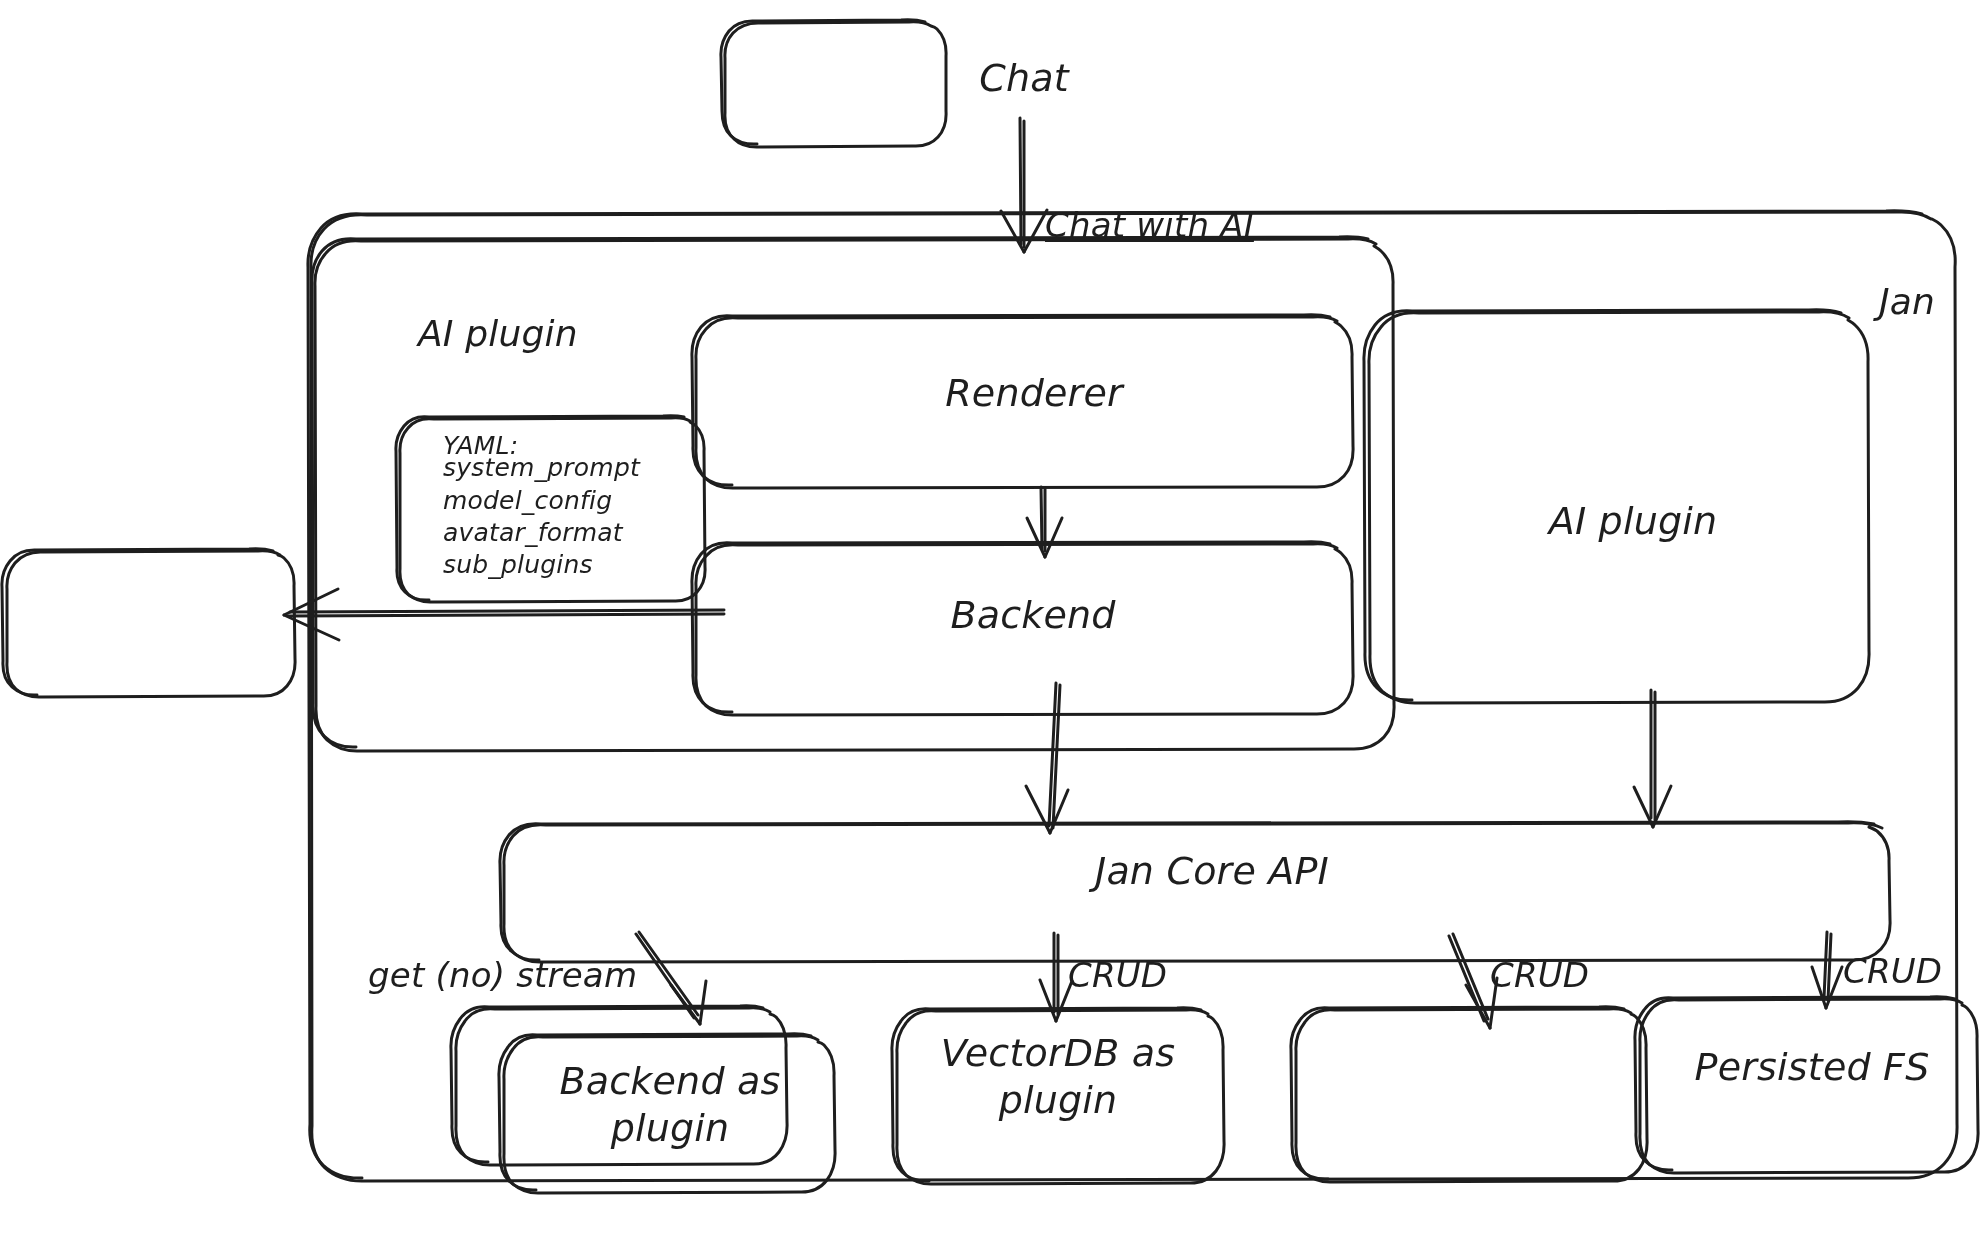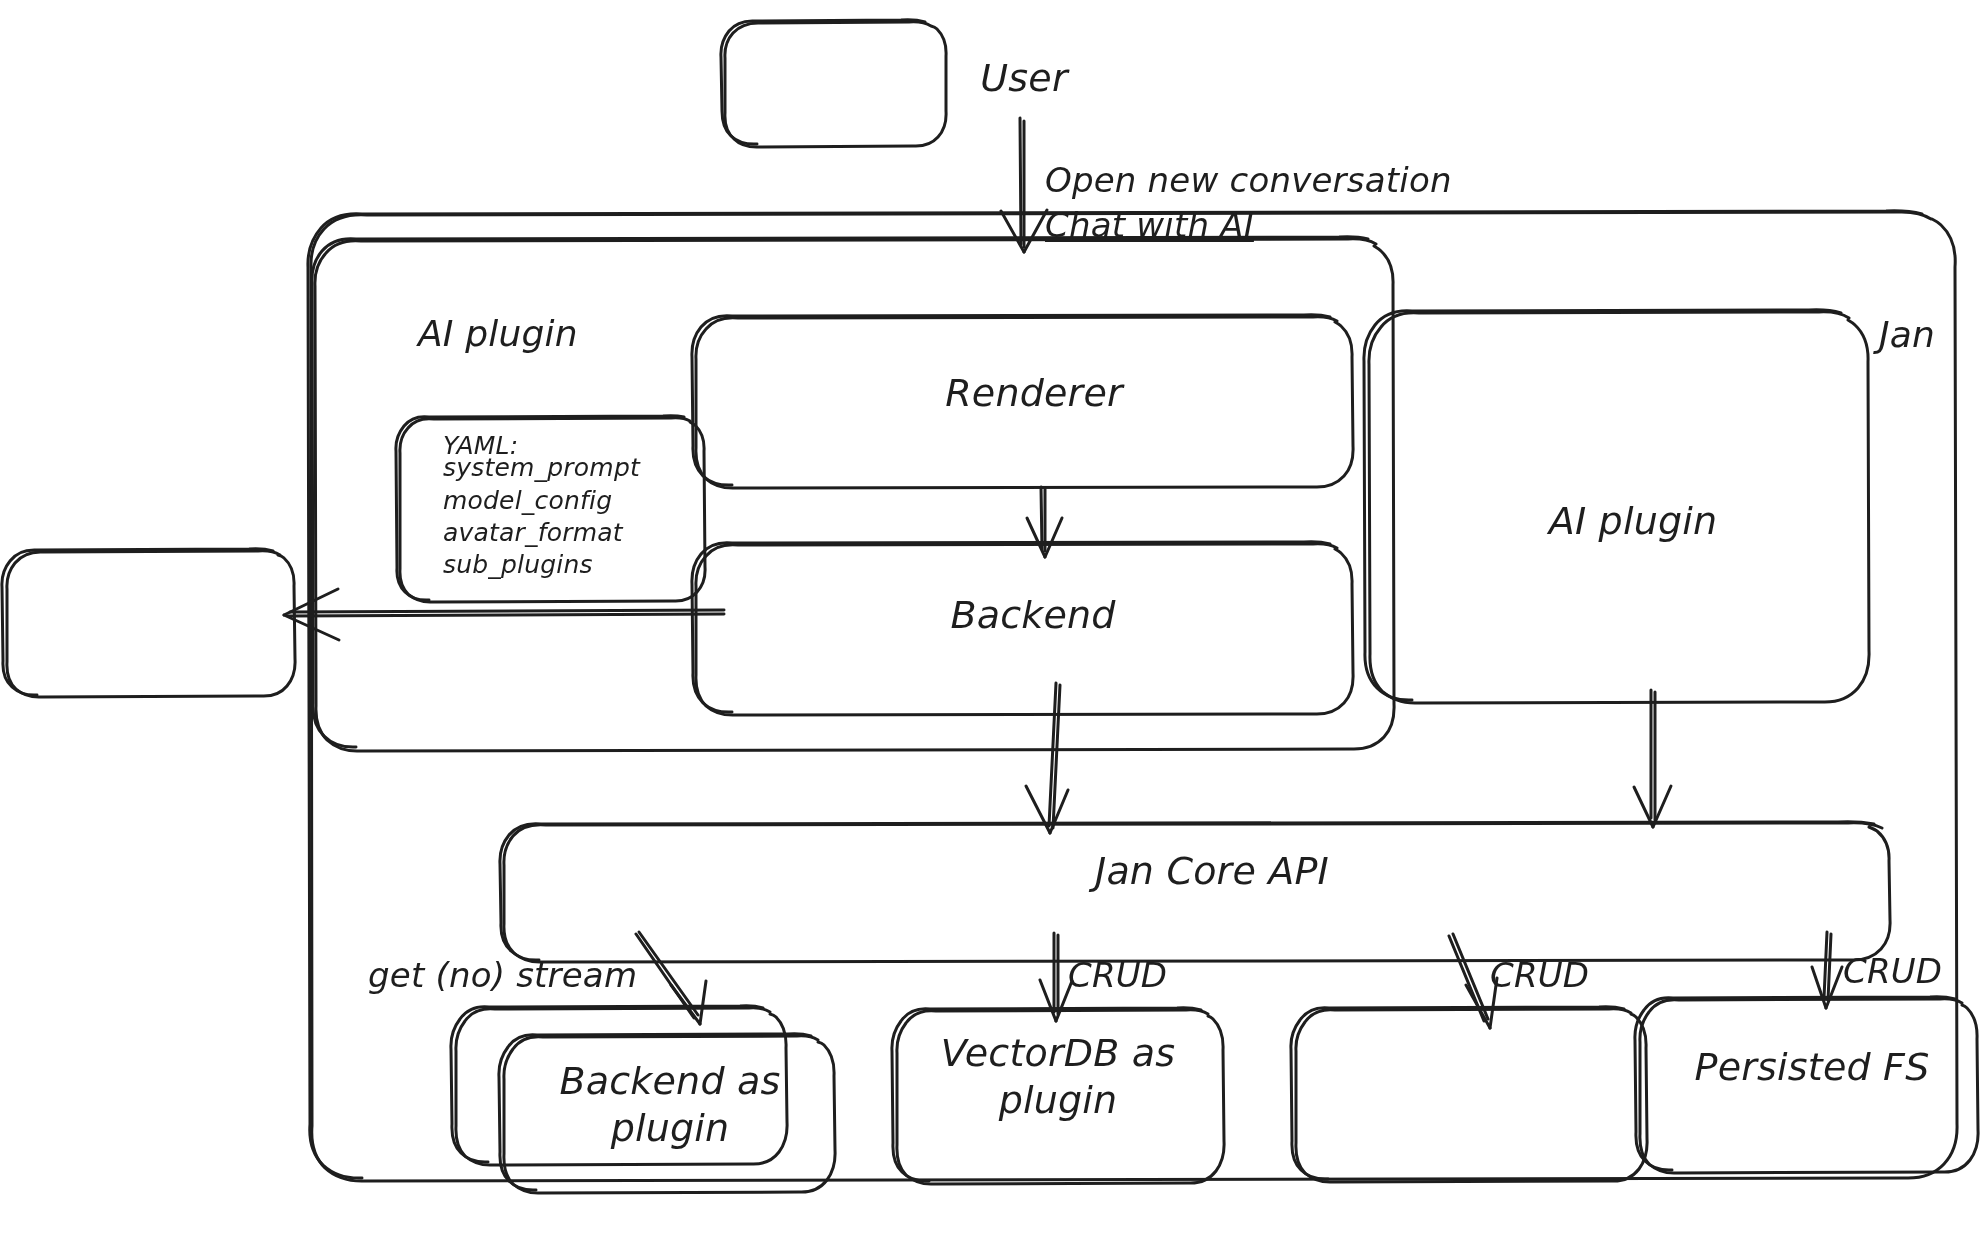--- a/index.html
+++ b/index.html
@@ -179,26 +179,25 @@
       <path d="M1624 1009 q-11 -3 -25 -2 l-270 1 q-19 -2 -29 12 q-10 13 -9 29 l1 92 q-1 19 9 29 q10 10 27 9"></path>
     </g>
 
     <g>
       <path d="M1962 1003 q-8 -5 -22 -4 l-261 1 q-20 -2 -30 12 q-10 13 -9 30 l0 92 q-1 20 9 30 q11 10 28 9 l265 -1 q18 1 28 -12 q9 -12 8 -30 l-1 -91 q1 -20 -10 -31 q-2 -2 -5 -3"></path>
       <path d="M1955 999 q-11 -3 -25 -2 l-257 1 q-19 -2 -29 12 q-10 13 -9 30 l1 92 q-1 19 9 29 q10 10 27 9"></path>
     </g>
 
   </svg>
 
-  <div class="lbl center t-node" style="left:1024px; top:79px;">User</div>
-
-  <div class="lbl left t-edge" style="left:1045px; top:161px;">Open new conversation</div>
+  <div class="lbl center t-node" style="left:1024px; top:79px;">Chat</div>
+
   <div class="lbl left t-edge" style="left:1045px; top:206px;text-decoration:underline;">Chat with AI</div>
 
-  <div class="lbl left t-group" style="left:1879px; top:281px;margin-top:33px;">Jan</div>
+  <div class="lbl left t-group" style="left:1879px; top:281px;">Jan</div>
 
   <div class="lbl left t-group" style="left:418px; top:313px;">AI plugin</div>
 
   <div class="lbl left t-yaml" style="left:443px; top:432px;">YAML:</div>
   <div class="lbl left t-yaml" style="left:443px; top:454px;">system_prompt</div>
   <div class="lbl left t-yaml" style="left:443px; top:487px;">model_config</div>
   <div class="lbl left t-yaml" style="left:443px; top:519px;">avatar_format</div>
   <div class="lbl left t-yaml" style="left:443px; top:551px;">sub_plugins</div>
 
   <div class="lbl center t-node" style="left:1034px; top:394px;">Renderer</div>

